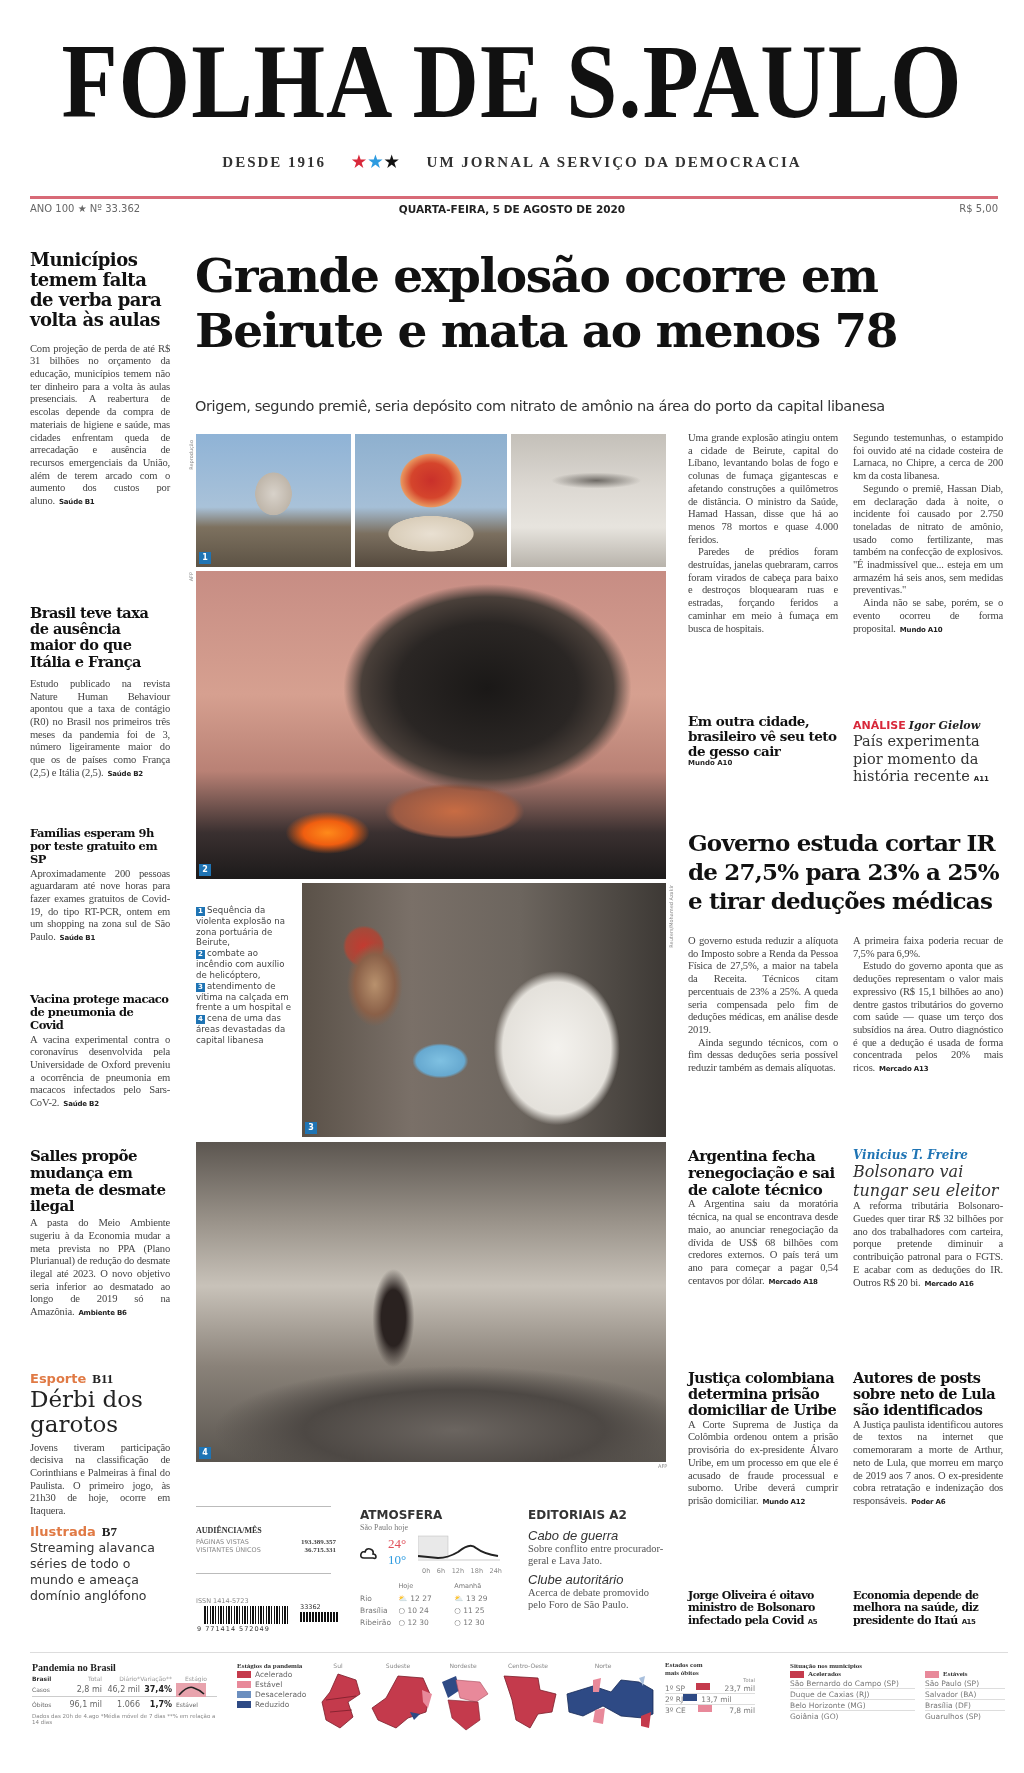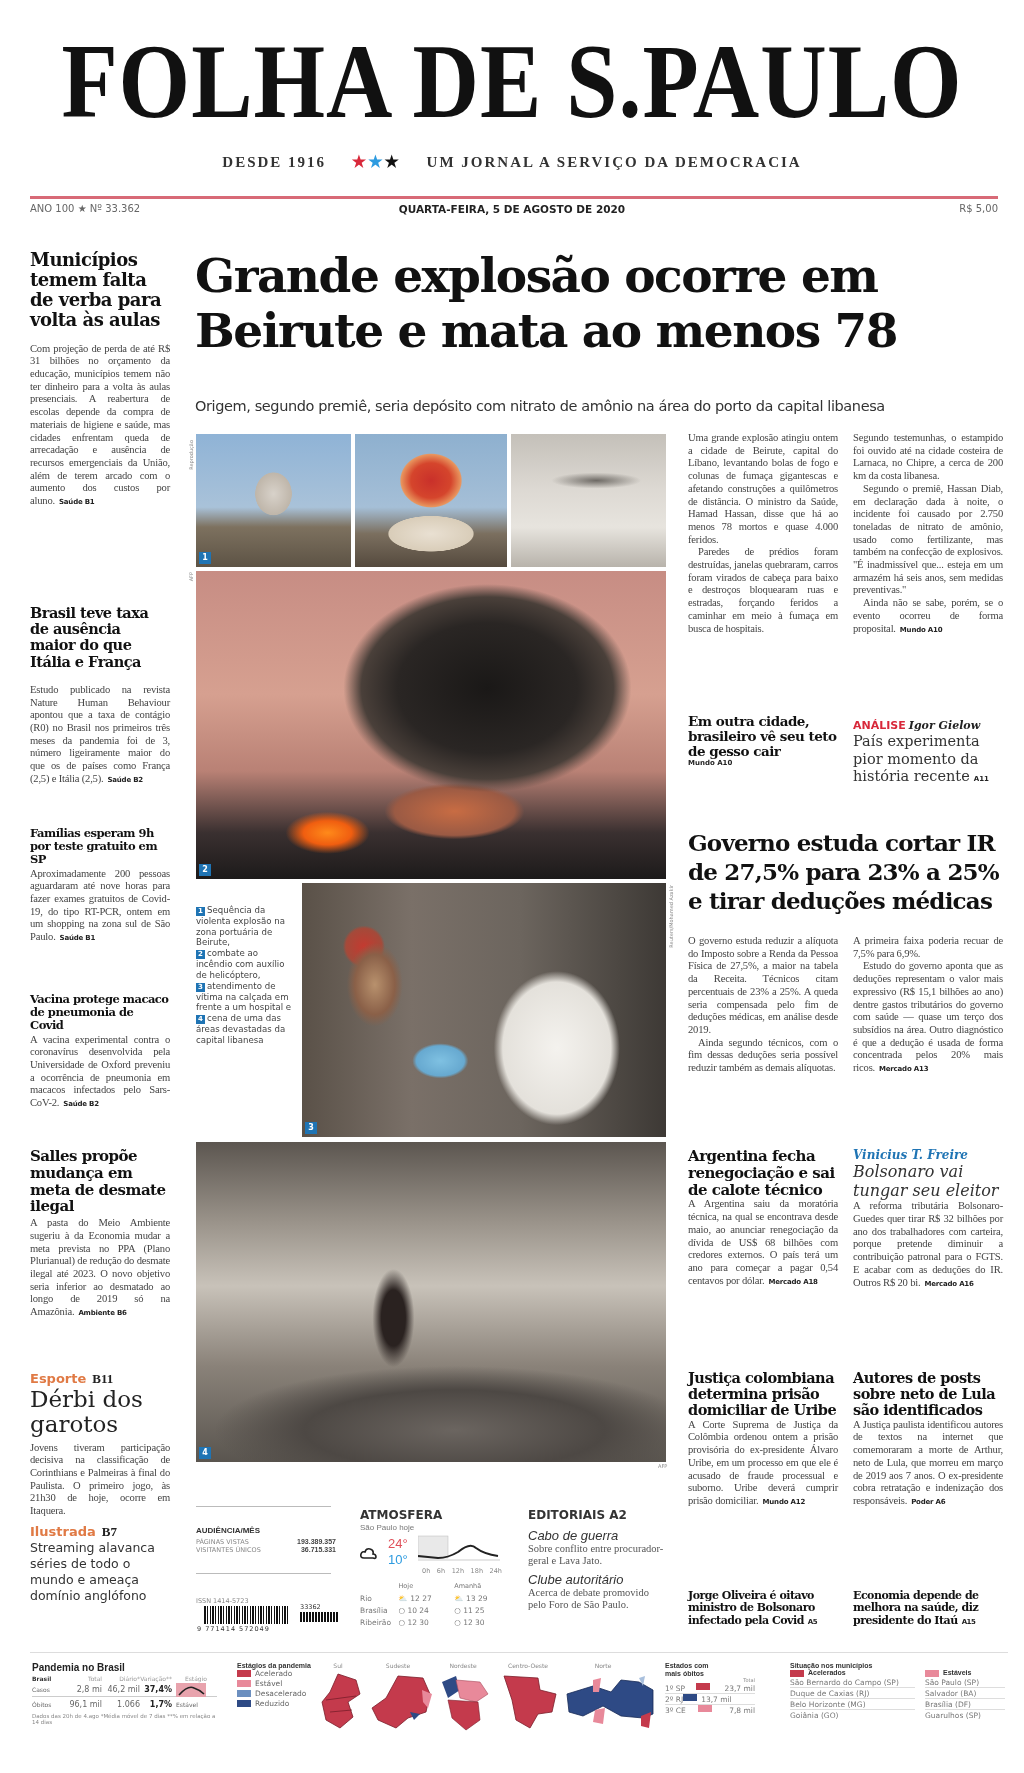--- a/index.html
+++ b/index.html
@@ -70,21 +70,21 @@
   .analise-tag { font-family: "DejaVu Sans", sans-serif; color: #d8283a; font-weight: bold; font-size: 11px; }
   .analise-author { font-family: "DejaVu Serif", serif; font-style: italic; font-weight: bold; color: #222; font-size: 11px; margin-left: 3px; }
   .analise-hed { font-family: "DejaVu Serif", serif; font-size: 14.5px; color: #333; line-height: 1.22; }
   .columnist { font-family: "DejaVu Serif", serif; font-style: italic; font-weight: bold; color: #1f74b4; font-size: 12px; }
   .columnist-hed { font-family: "DejaVu Serif", serif; font-style: italic; font-size: 16px; color: #333; line-height: 1.2; }
   .sec-hed2 { left: 688px; top: 828px; width: 320px; font-family: "DejaVu Serif", serif; font-weight: bold; font-size: 23px; line-height: 1.27; color: #111; letter-spacing: -0.8px; }
 
   .divider { background: #bbb; height: 1px; }
 
   
-  .small-sans { font-family: Liberation Sans, sans-serif; }
+  .small-sans { font-family: Liberation Serif, serif; }
   .box-title { font-family: "DejaVu Sans", sans-serif; font-weight: bold; font-size: 12px; color: #333; }
   .tiny { font-family: "DejaVu Sans", sans-serif; font-size: 6.5px; color: #888; }
   .w-row { display: flex; font-family: "DejaVu Sans", sans-serif; font-size: 7.5px; color: #777; height: 12px; align-items: center; }
   .w-row .city { width: 40px; }
   .w-row .v { width: 58px; }
   .ed-hed { font-family: Liberation Sans, sans-serif; font-style: italic; font-size: 13px; color: #333; }
   .ed-text { font-family: "Liberation Serif", serif; font-size: 10.5px; color: #555; line-height: 1.15; }
 
   .pan-row { display: flex; font-family: "DejaVu Sans", sans-serif; font-size: 8px; color: #666; height: 14px; align-items: center; }
   .legend-sw { display: inline-block; width: 14px; height: 7px; margin-right: 4px; vertical-align: middle; }
@@ -106,21 +106,21 @@
 <div class="abs dateline center">QUARTA-FEIRA, 5 DE AGOSTO DE 2020</div>
 <div class="abs dateline" style="right:26px">R$ 5,00</div>
 
 <div class="abs left-col" style="top:250px">
   <div class="hed" style="font-size:18px">Municípios temem falta de verba para volta às aulas</div>
   <div class="body-text" style="margin-top:12px"><span>Com projeção de perda de até R$ 31 bilhões no orçamento da educação, municípios temem não ter dinheiro para a volta às aulas presenciais. A reabertura de escolas depende da compra de materiais de higiene e saúde, mas cidades enfrentam queda de arrecadação e ausência de recursos emergenciais da União, além de terem arcado com o aumento dos custos por aluno.</span><span class="ref">Saúde B1</span></div>
 </div>
 
 <div class="abs left-col" style="top:605px">
   <div class="hed" style="font-size:14.5px">Brasil teve taxa de ausência maior do que Itália e França</div>
-  <div class="body-text" style="margin-top:14px"><span>Estudo publicado na revista Nature Human Behaviour apontou que a taxa de contágio (R0) no Brasil nos primeiros três meses da pandemia foi de 3, número ligeiramente maior do que os de países como França (2,5) e Itália (2,5).</span><span class="ref">Saúde B2</span></div>
+  <div class="body-text" style="margin-top:8px"><span>Estudo publicado na revista Nature Human Behaviour apontou que a taxa de contágio (R0) no Brasil nos primeiros três meses da pandemia foi de 3, número ligeiramente maior do que os de países como França (2,5) e Itália (2,5).</span><span class="ref">Saúde B2</span></div>
 </div>
 
 <div class="abs left-col" style="top:827px">
   <div class="hed" style="font-size:11.5px">Famílias esperam 9h por teste gratuito em SP</div>
   <div class="body-text" style="margin-top:2px"><span>Aproximadamente 200 pessoas aguardaram até nove horas para fazer exames gratuitos de Covid-19, do tipo RT-PCR, ontem em um shopping na zona sul de São Paulo.</span><span class="ref">Saúde B1</span></div>
 </div>
 
 <div class="abs left-col" style="top:993px">
   <div class="hed" style="font-size:11.5px">Vacina protege macaco de pneumonia de Covid</div>
   <div class="body-text" style="margin-top:2px"><span>A vacina experimental contra o coronavírus desenvolvida pela Universidade de Oxford preveniu a ocorrência de pneumonia em macacos infectados pelo Sars-CoV-2.</span><span class="ref">Saúde B2</span></div>

